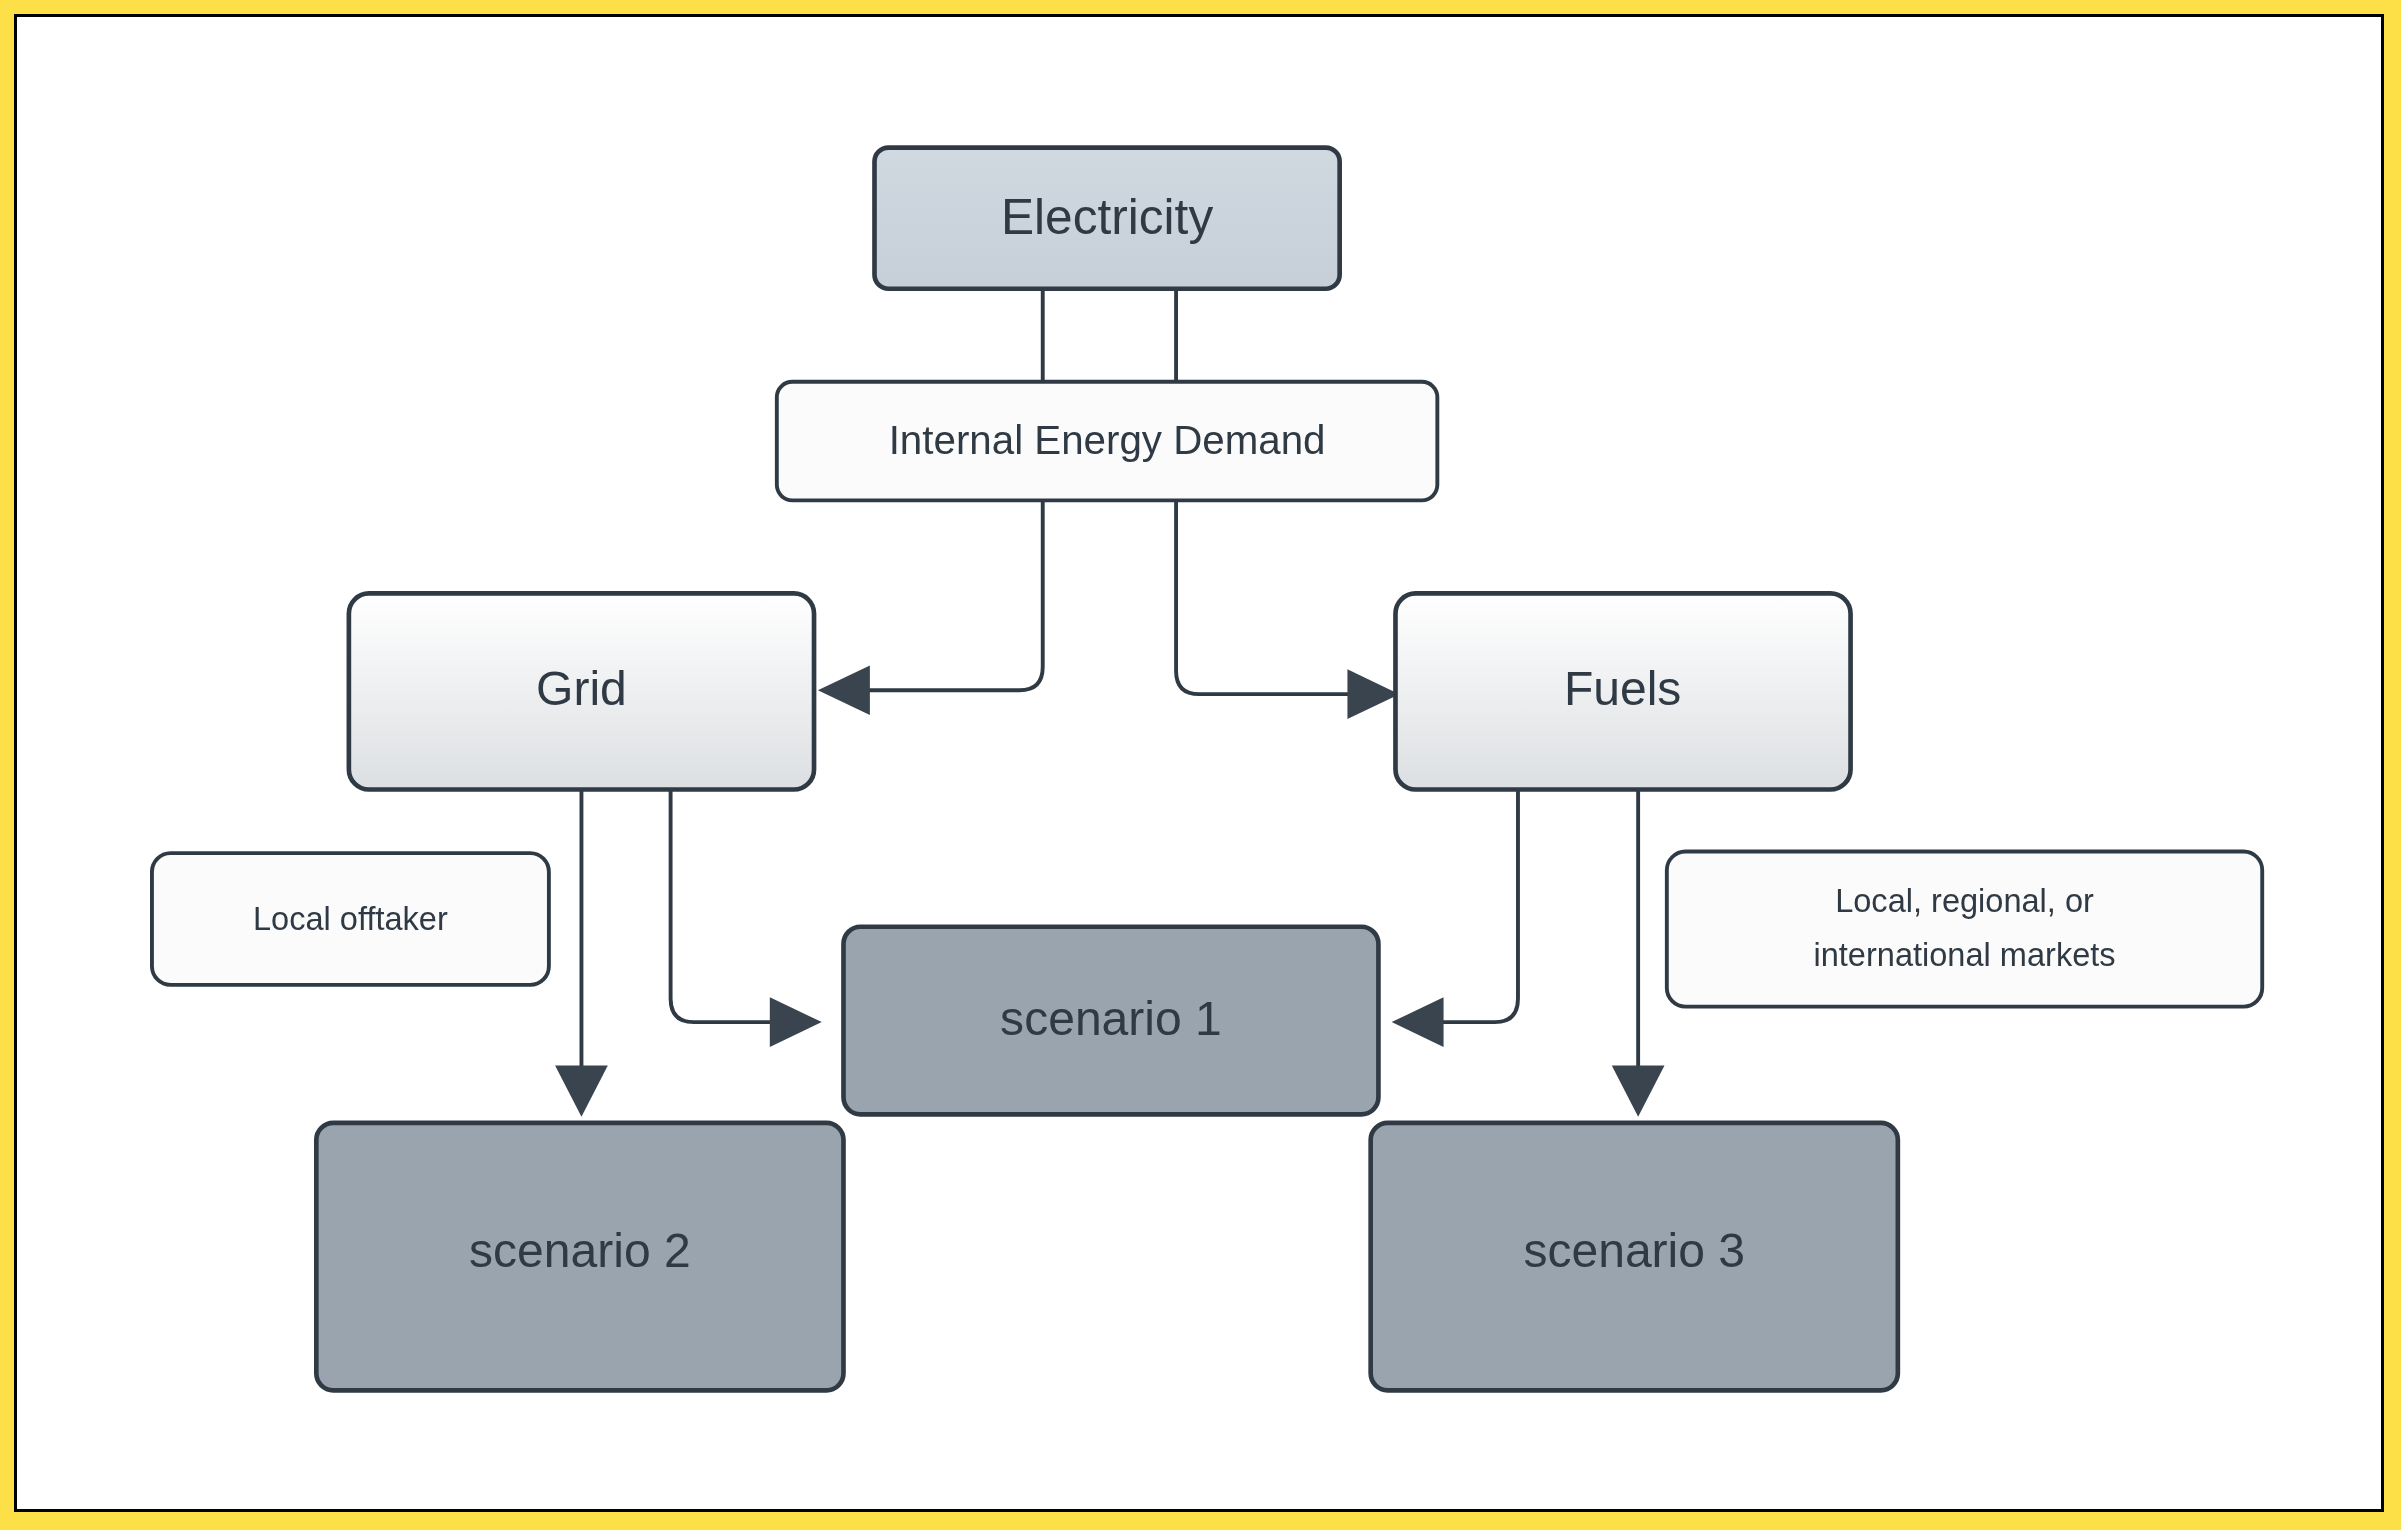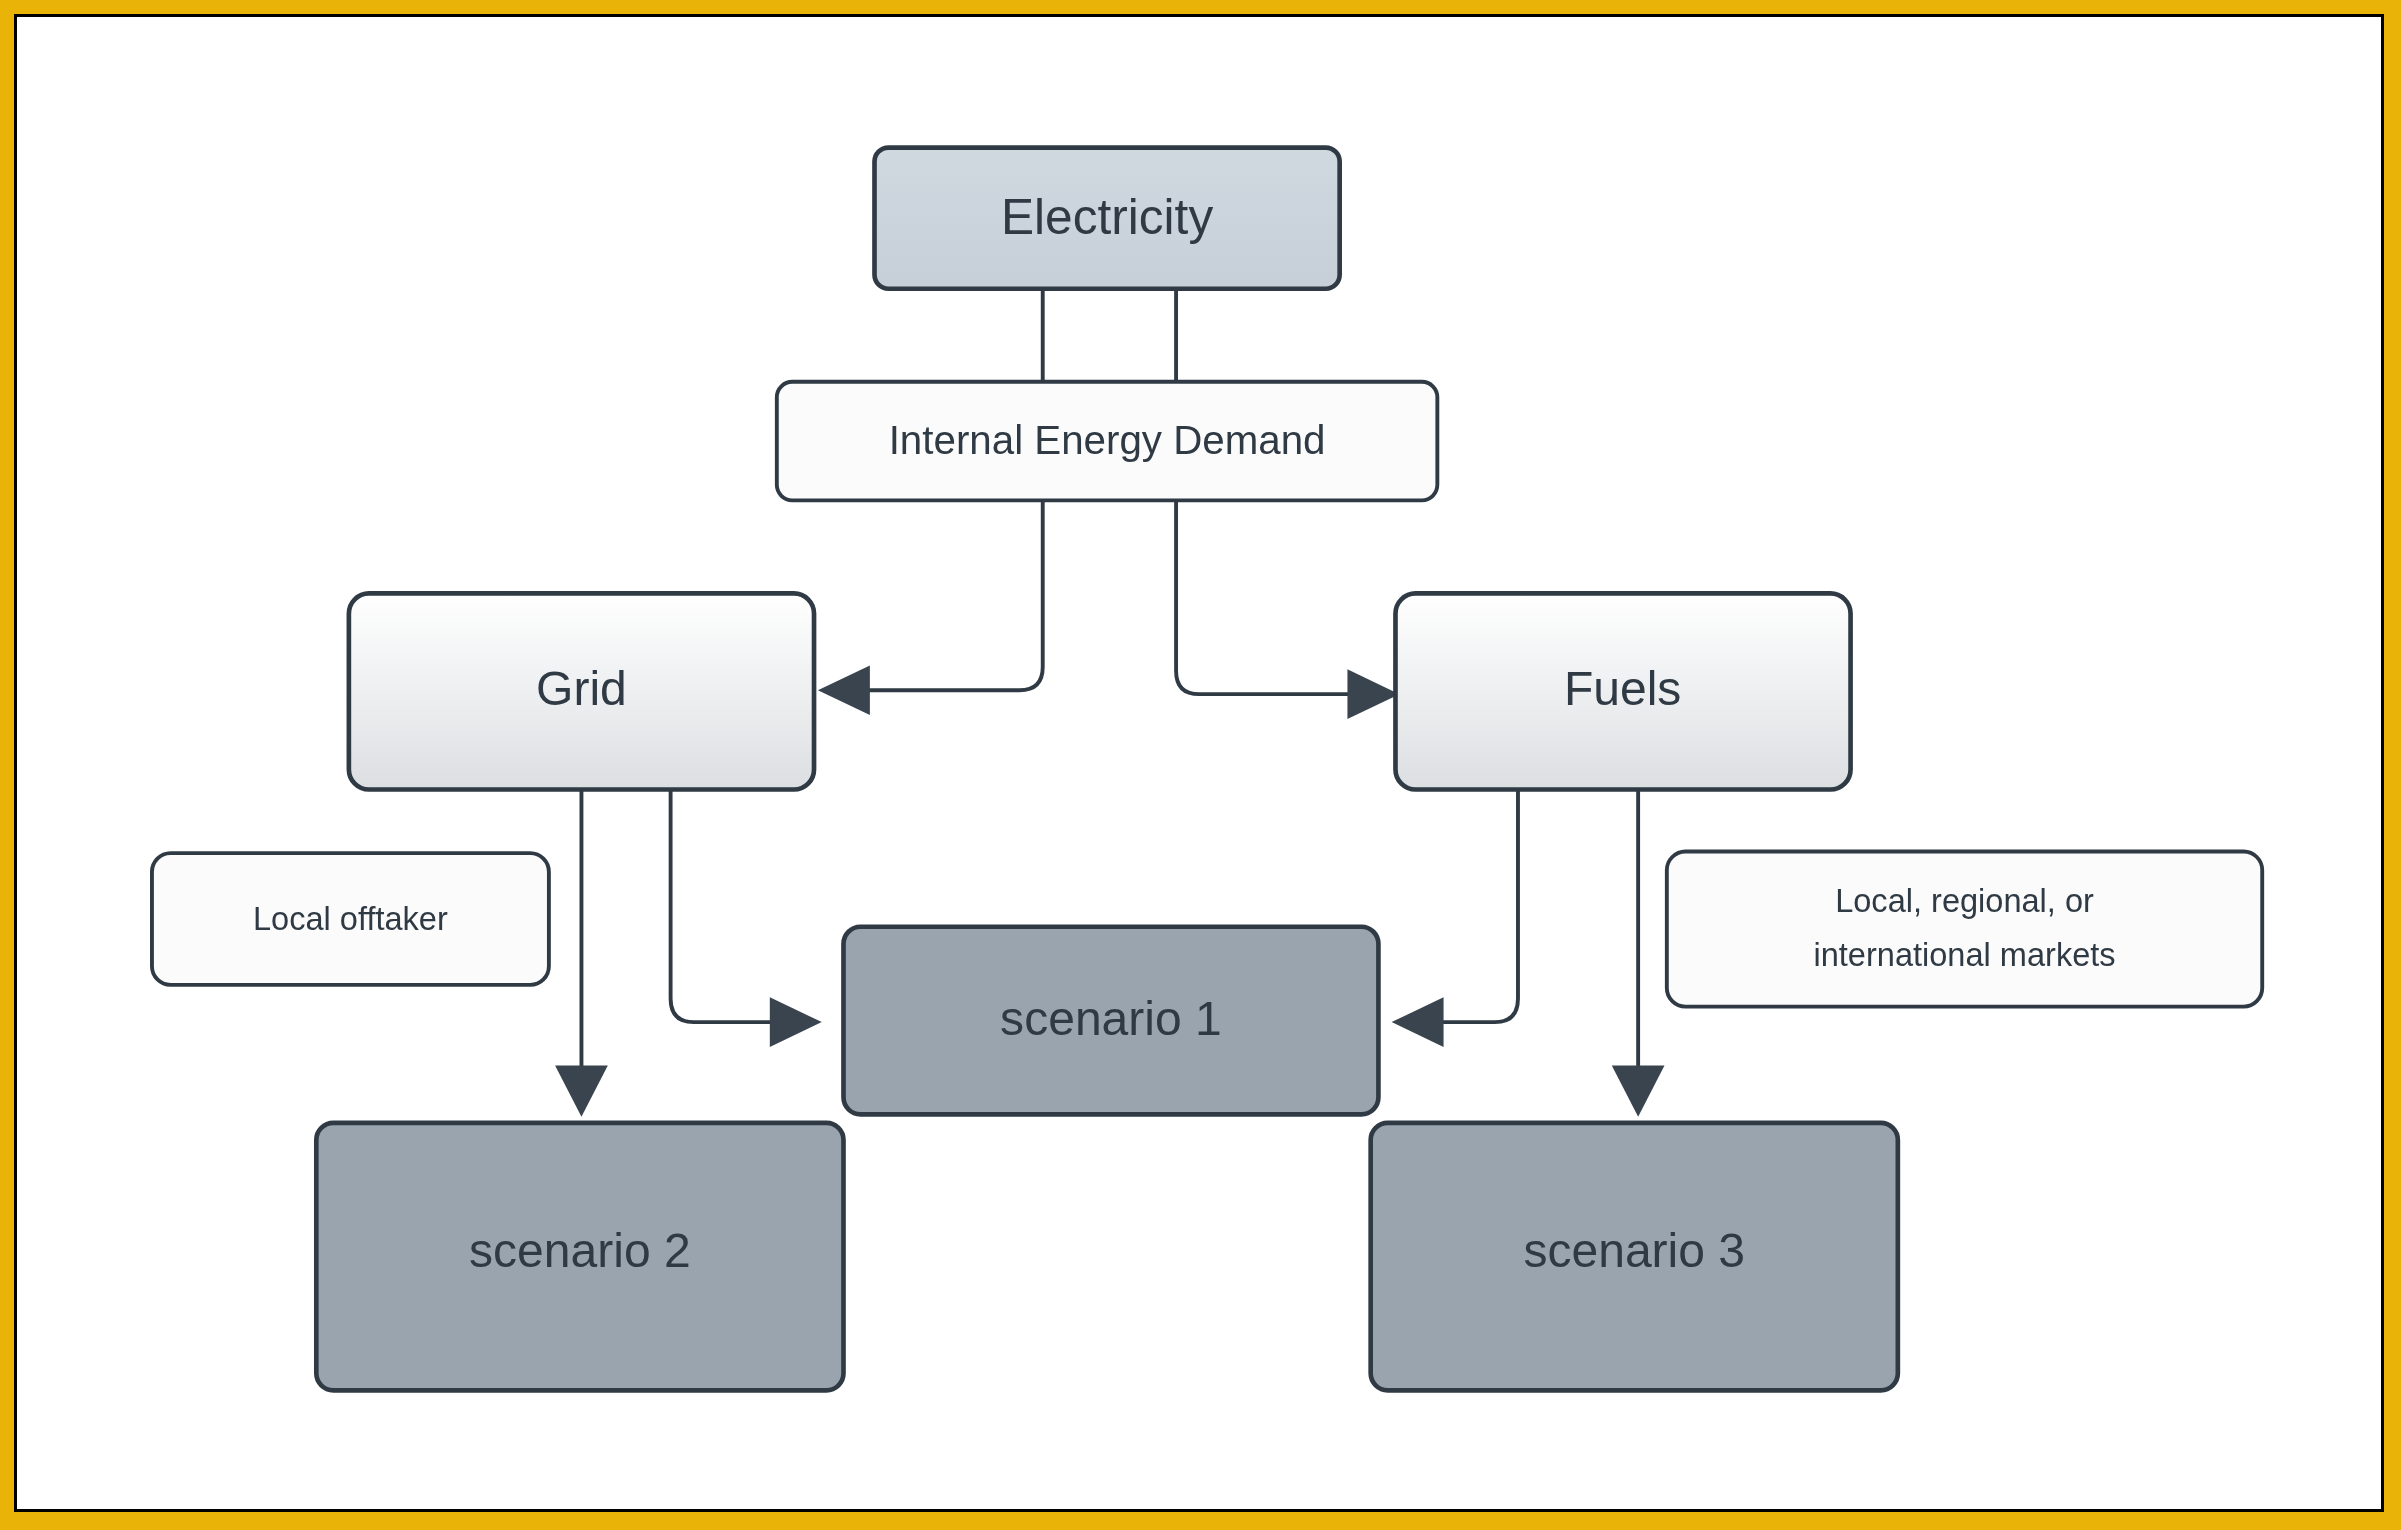--- a/index.html
+++ b/index.html
@@ -10,21 +10,21 @@
   body {
     width: 2401px;
     height: 1531px;
     font-family: "Liberation Sans", sans-serif;
     overflow: hidden;
   }
   #diagram-root {
     position: relative;
     width: 2401px;
     height: 1531px;
-    background: #eab308;
+    background: #fde047;
   }
   #frame-border {
     position: absolute;
     left: 14px;
     top: 14px;
     width: 2370px;
     height: 1498px;
     border: 3.9px solid #000000;
     box-sizing: border-box;
     background: #ffffff;

